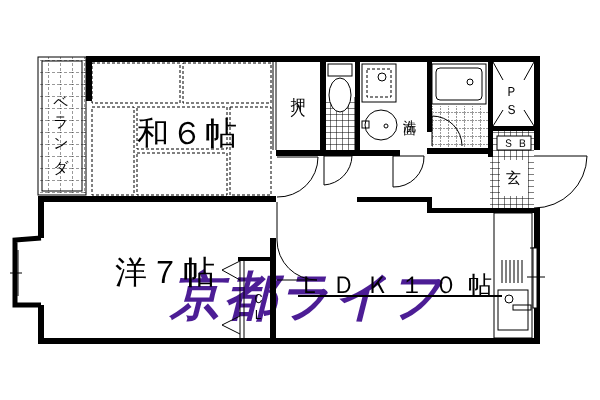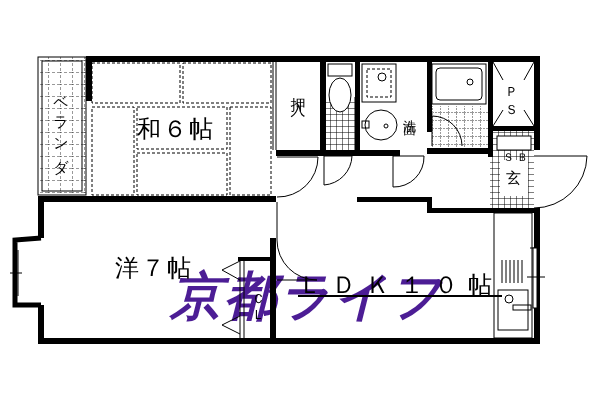--- a/index.html
+++ b/index.html
@@ -1,19 +1,19 @@
 <!DOCTYPE html>
 <html><head>
 <meta charset="utf-8">
 <style>
   html,body{margin:0;padding:0;background:#fff;}
   body{width:600px;height:400px;overflow:hidden;position:relative;font-family:"DejaVu Sans",sans-serif;}
   svg{position:absolute;left:0;top:0;}
   .lbl{position:absolute;color:#000;white-space:nowrap;line-height:1;}
-  .big{font-size:24px;letter-spacing:2px;}
+  .big{font-size:32px;letter-spacing:2px;}
   .ldk{font-size:24px;letter-spacing:10px;}
   .small{font-size:15px;}
   .tiny{font-size:11px;letter-spacing:3px;}
   .vert{writing-mode:vertical-rl;font-size:15px;letter-spacing:4px;}
   .wm{position:absolute;color:#4c1d95;font-size:52px;font-weight:bold;white-space:nowrap;font-style:italic;letter-spacing:2px;}
 </style>
 </head>
 <body>
 
 <div class="wm" style="left:170px;top:262px;">京都ライフ</div>
@@ -174,15 +174,15 @@
 </svg>
 
 <div class="lbl big" style="left:137px;top:117px;">和６帖</div>
 <div class="lbl big" style="left:115px;top:256px;">洋７帖</div>
 <div class="lbl ldk" style="left:298px;top:273px;text-decoration:underline;">ＬＤＫ１０帖</div>
 
 <div class="lbl vert" style="left:53px;top:85px;">ベランダ</div>
 <div class="lbl vert" style="left:290px;top:85px;">押入</div>
 <div class="lbl vert" style="left:403px;top:109px;font-size:13px;">洗面</div>
 <div class="lbl vert" style="left:505px;top:78px;font-size:13px;">ＰＳ</div>
-<div class="lbl tiny" style="left:503px;top:138px;margin-top:14px;">ＳＢ</div>
+<div class="lbl tiny" style="left:503px;top:138px;">ＳＢ</div>
 <div class="lbl small" style="left:506px;top:171px;">玄</div>
 <div class="lbl vert" style="left:252px;top:284px;font-size:13px;">ＣＬ</div>
 
 </body></html>

